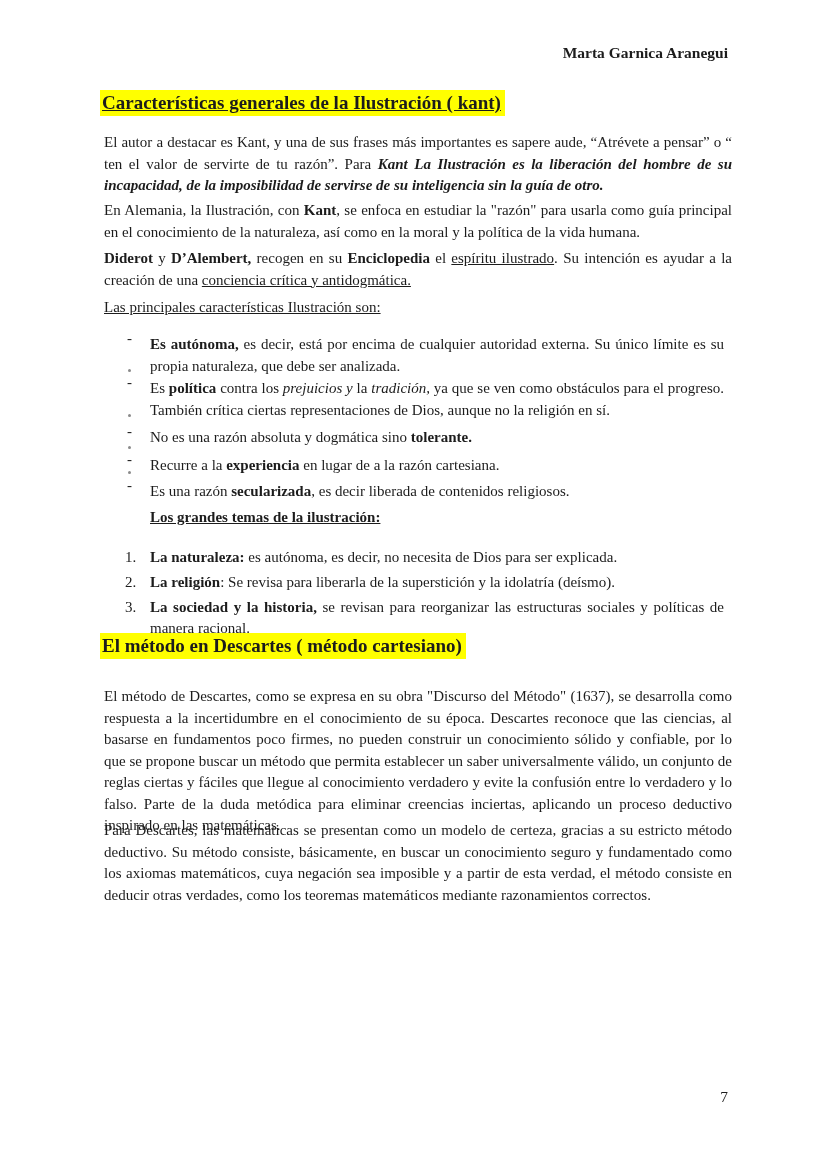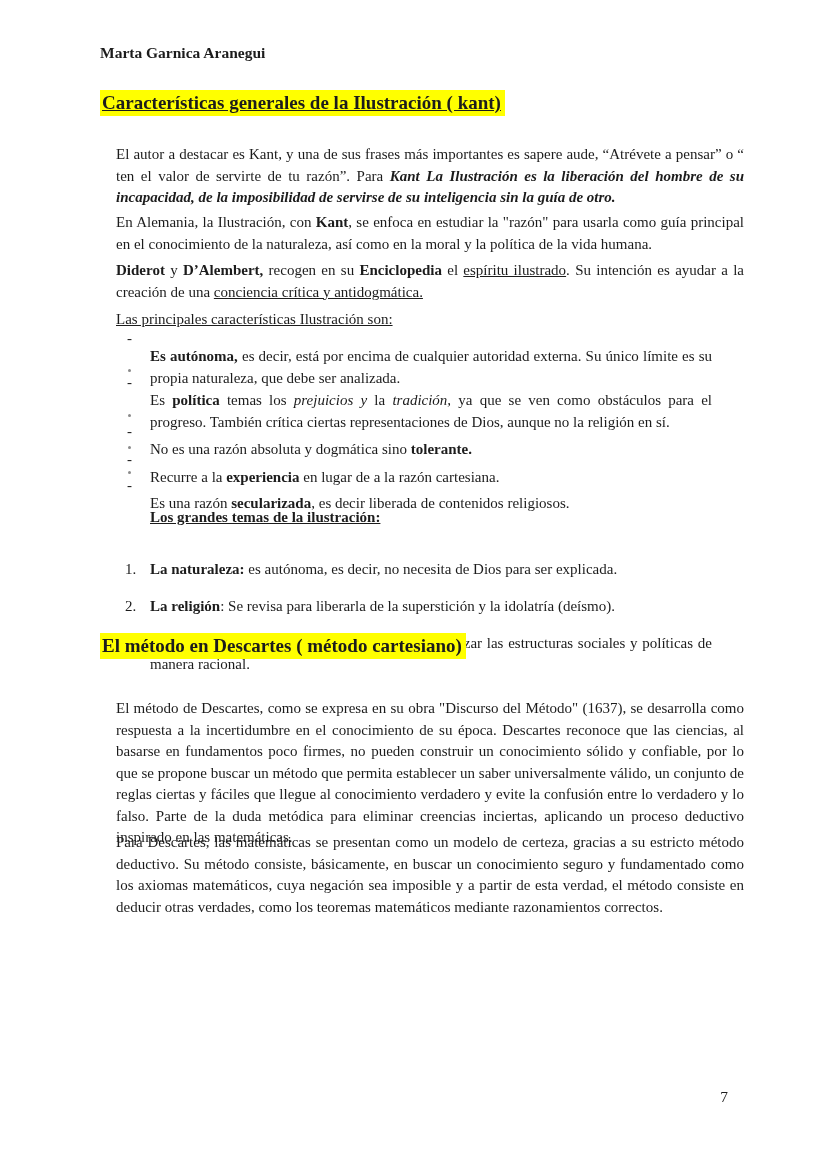--- a/index.html
+++ b/index.html
@@ -8,31 +8,32 @@
     width: 828px;
     height: 1169px;
     background: #ffffff;
     font-family: "Liberation Serif", serif;
     color: #1c1c1c;
     overflow: hidden;
   }
   .abs { position: absolute; left: 100px; width: 628px; }
   .author {
     top: 44px;
+    text-align: right;
     font-weight: bold;
     font-size: 15.5px;
   }
   .heading { font-size: 19px; font-weight: bold; line-height: 20px; }
   .hl { background: #ffff00; padding: 2px 4px 3px 2px; }
   .u { text-decoration: underline; }
   .b { font-weight: bold; }
   .i { font-style: italic; }
   .bi { font-weight: bold; font-style: italic; }
   p.body, .btxt, .ntxt {
-    margin: 16px;
+    margin: 4px;
     font-size: 15px;
     line-height: 21.5px;
     text-align: justify;
   }
   .h1-box { top: 93px; }
   .p-intro { top: 128px; }
   .p-alemania { top: 196px; }
   .p-diderot { top: 244px; }
   .p-listintro { top: 293px; text-align: left; }
   .bullet { position: absolute; left: 100px; width: 628px; }
@@ -96,21 +97,21 @@
 
   <div class="bullet b-autonoma">
     <span class="dash">-</span>
     <div class="btxt"><span class="b">Es autónoma,</span><span> es decir, está por encima de cualquier autoridad externa. Su único límite es su propia naturaleza, que debe ser analizada.</span></div>
   </div>
 
   <div class="speck speck1"></div>
 
   <div class="bullet b-critica">
     <span class="dash">-</span>
-    <div class="btxt"><span>Es </span><span class="b">política</span><span> temas los </span><span class="i">prejuicios y</span><span> la </span><span class="i">tradición,</span><span> ya que se ven como obstáculos para el progreso. También crítica ciertas representaciones de Dios, aunque no la religión en sí.</span></div>
+    <div class="btxt"><span>Es </span><span class="b">política</span><span> contra los </span><span class="i">prejuicios y</span><span> la </span><span class="i">tradición,</span><span> ya que se ven como obstáculos para el progreso. También crítica ciertas representaciones de Dios, aunque no la religión en sí.</span></div>
   </div>
 
   <div class="speck speck2"></div>
 
   <div class="bullet b-tolerante">
     <span class="dash">-</span>
     <div class="btxt"><span>No es una razón absoluta y dogmática sino </span><span class="b">tolerante.</span></div>
   </div>
 
   <div class="speck speck3"></div>

